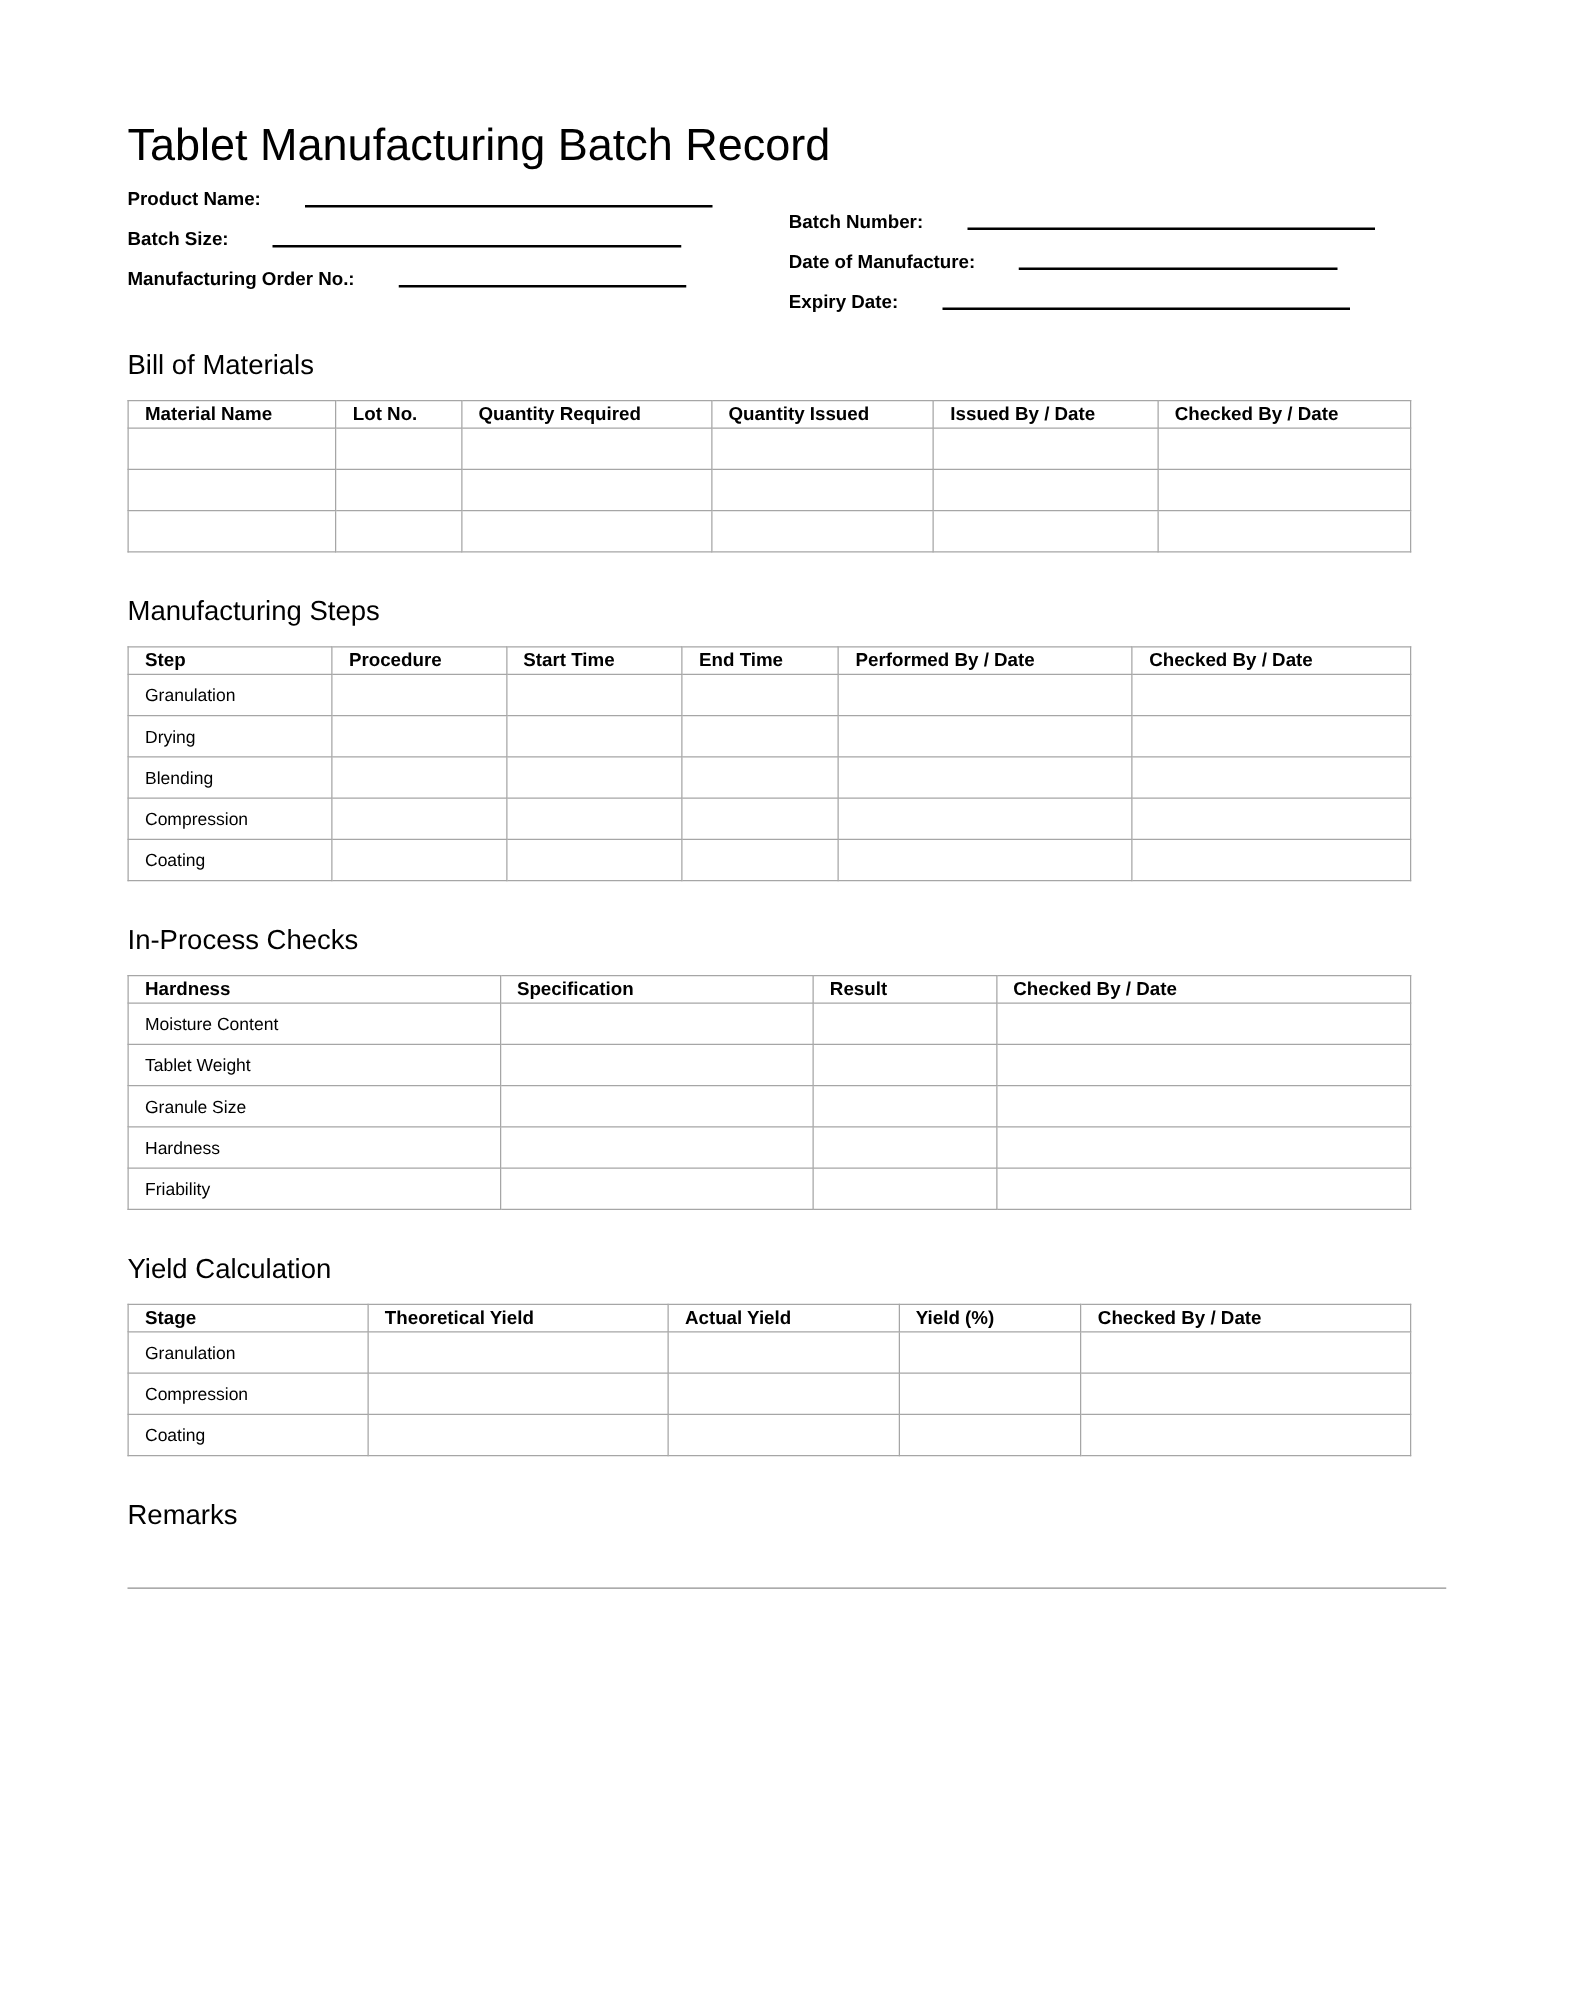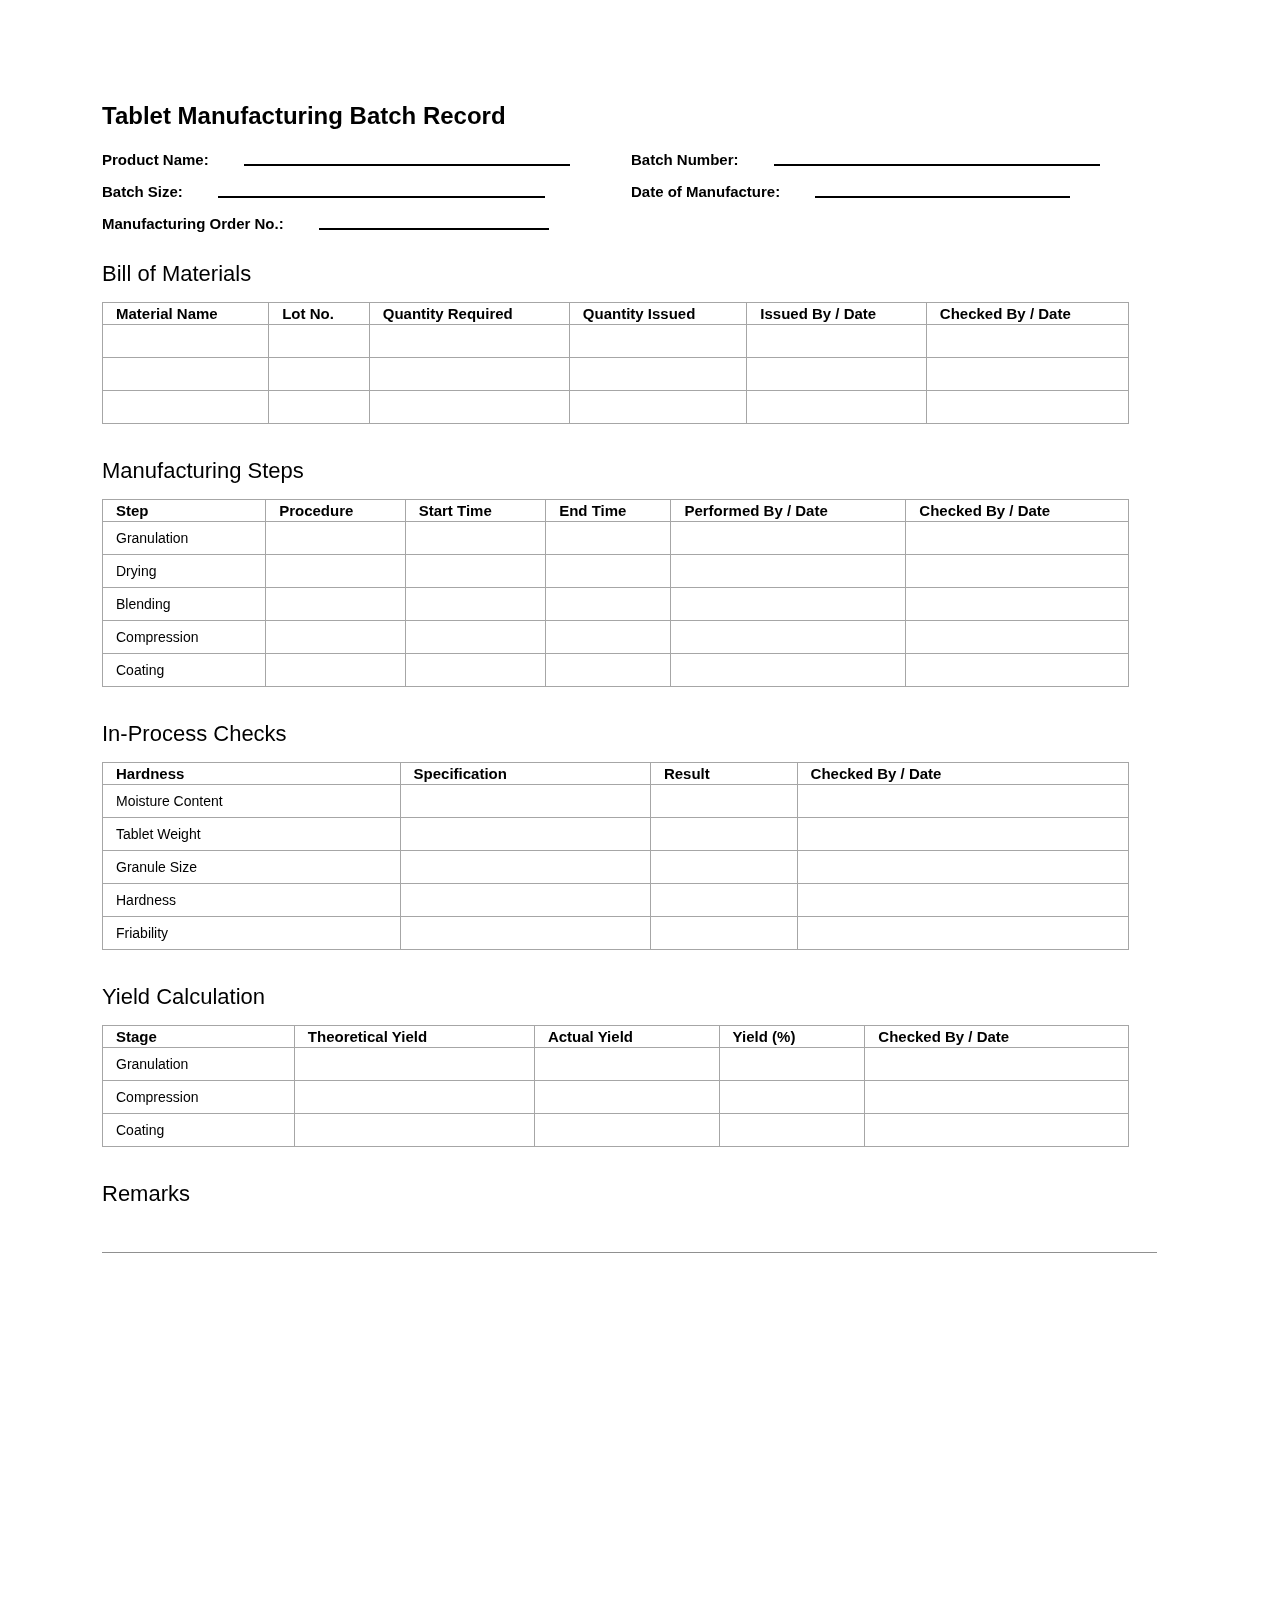--- a/index.html
+++ b/index.html
@@ -9,28 +9,28 @@
     height: 1608px;
     font-family: "Liberation Sans", sans-serif;
     color: #000000;
   }
   .page {
     width: 1263px;
     min-height: 1608px;
     padding: 98px 102px 0 102px;
   }
   h1 {
-    font-size: 24px;
+    font-size: 36px;
     line-height: 35px;
-    font-weight: bold;
+    font-weight: normal;
   }
   
   .fields-grid { display: flex; margin-top: 10px; }
   .fields-col-left { width: 529px; flex: 0 0 529px; }
-  .fields-col-right { flex: 1; }
+  .fields-col-right { flex: 1; margin-top: 18px; }
   .field { height: 32px; display: flex; align-items: center; gap: 27px; }
   .field-label {
     font-size: 15px;
     font-weight: bold;
     white-space: nowrap;
   }
   .blank-line {
     display: inline-block;
     height: 13px;
     border-bottom: 2px solid #000000;
@@ -93,20 +93,24 @@
       </div>
     </div>
     <div class="fields-col-right">
       <div class="field">
         <span class="field-label">Batch Number:</span>
         <span class="blank-line w326"></span>
       </div>
       <div class="field">
         <span class="field-label">Date of Manufacture:</span>
         <span class="blank-line w255"></span>
+      </div>
+      <div class="field">
+        <span class="field-label">Expiry Date:</span>
+        <span class="blank-line w326"></span>
       </div>
     </div>
   </div>
 
   <div class="section first">
     <h2>Bill of Materials</h2>
     <table>
         <colgroup>
           <col style="width: 16.2%;">
           <col style="width: 9.8%;">

